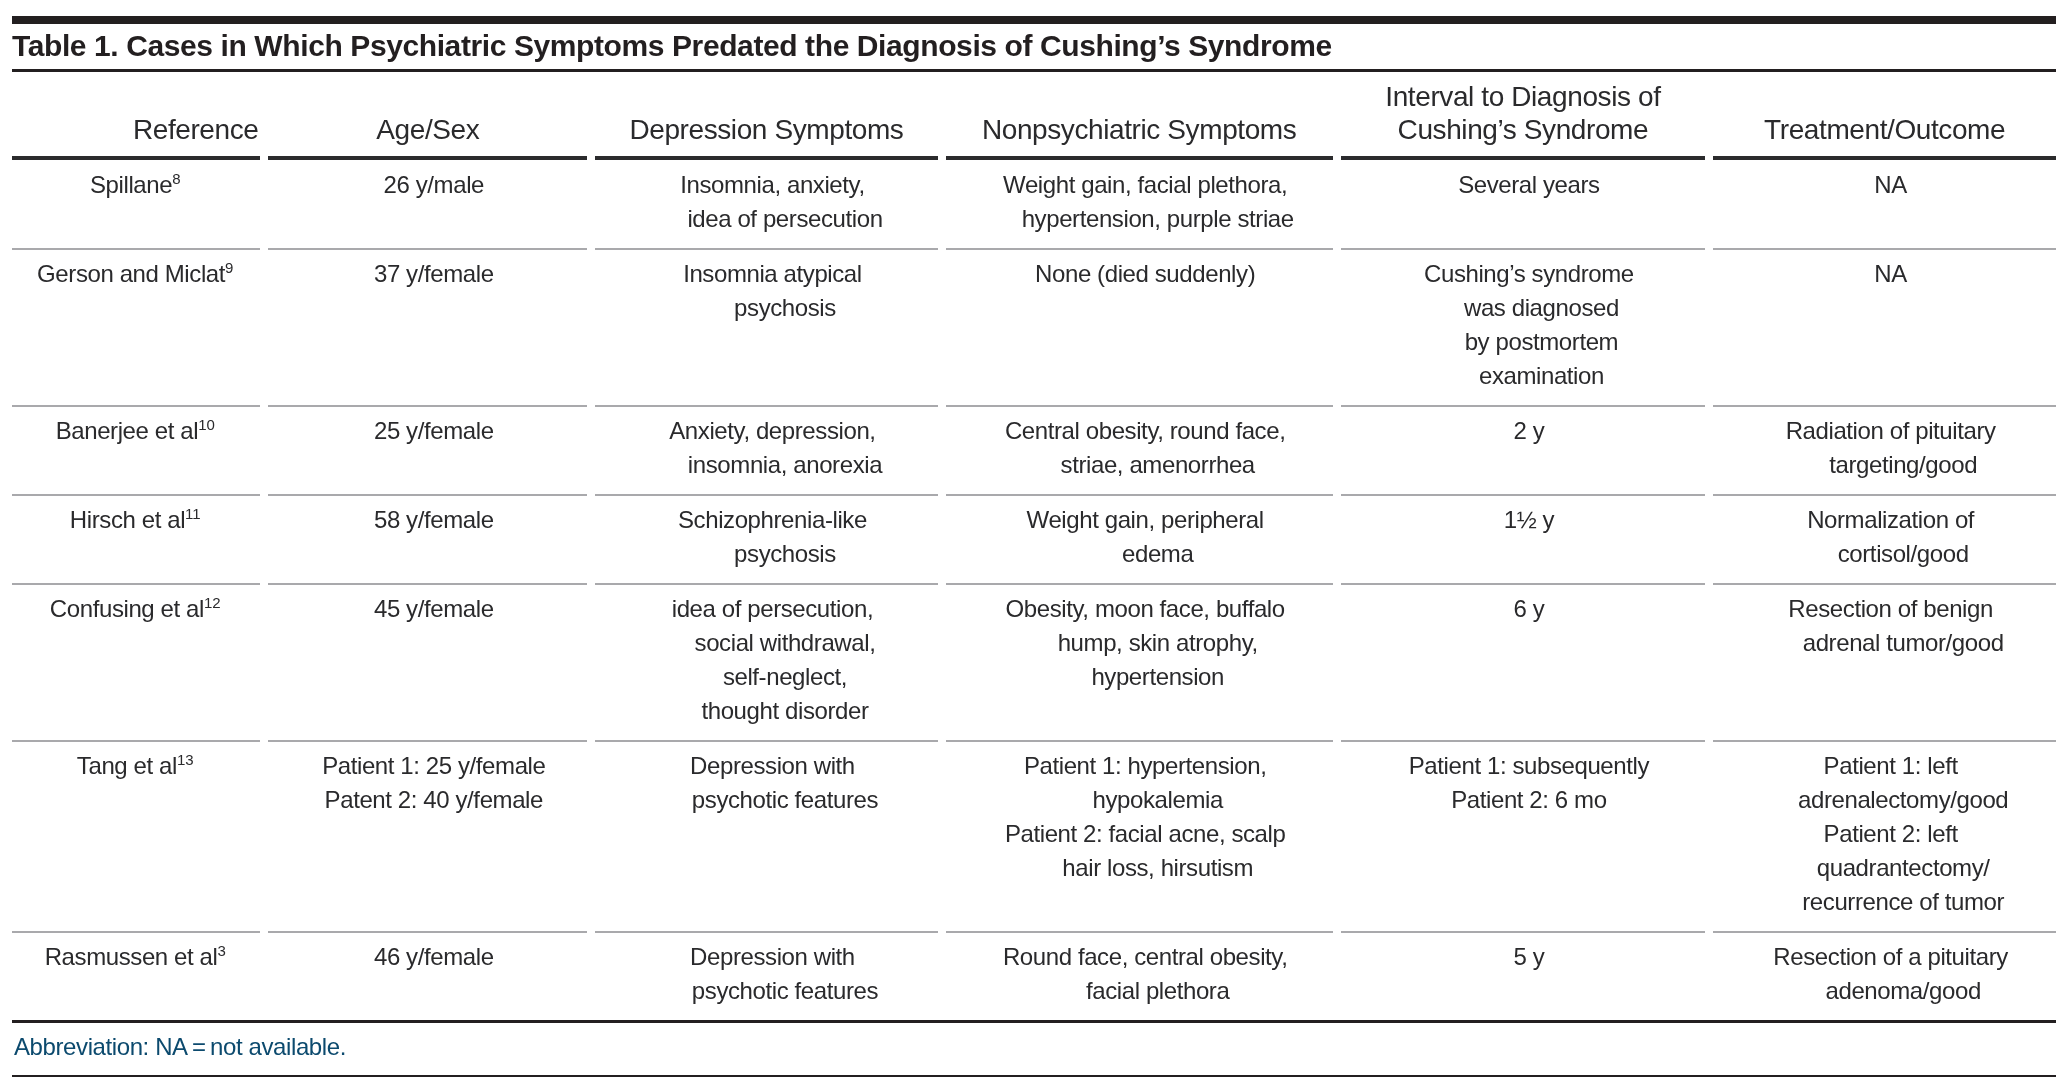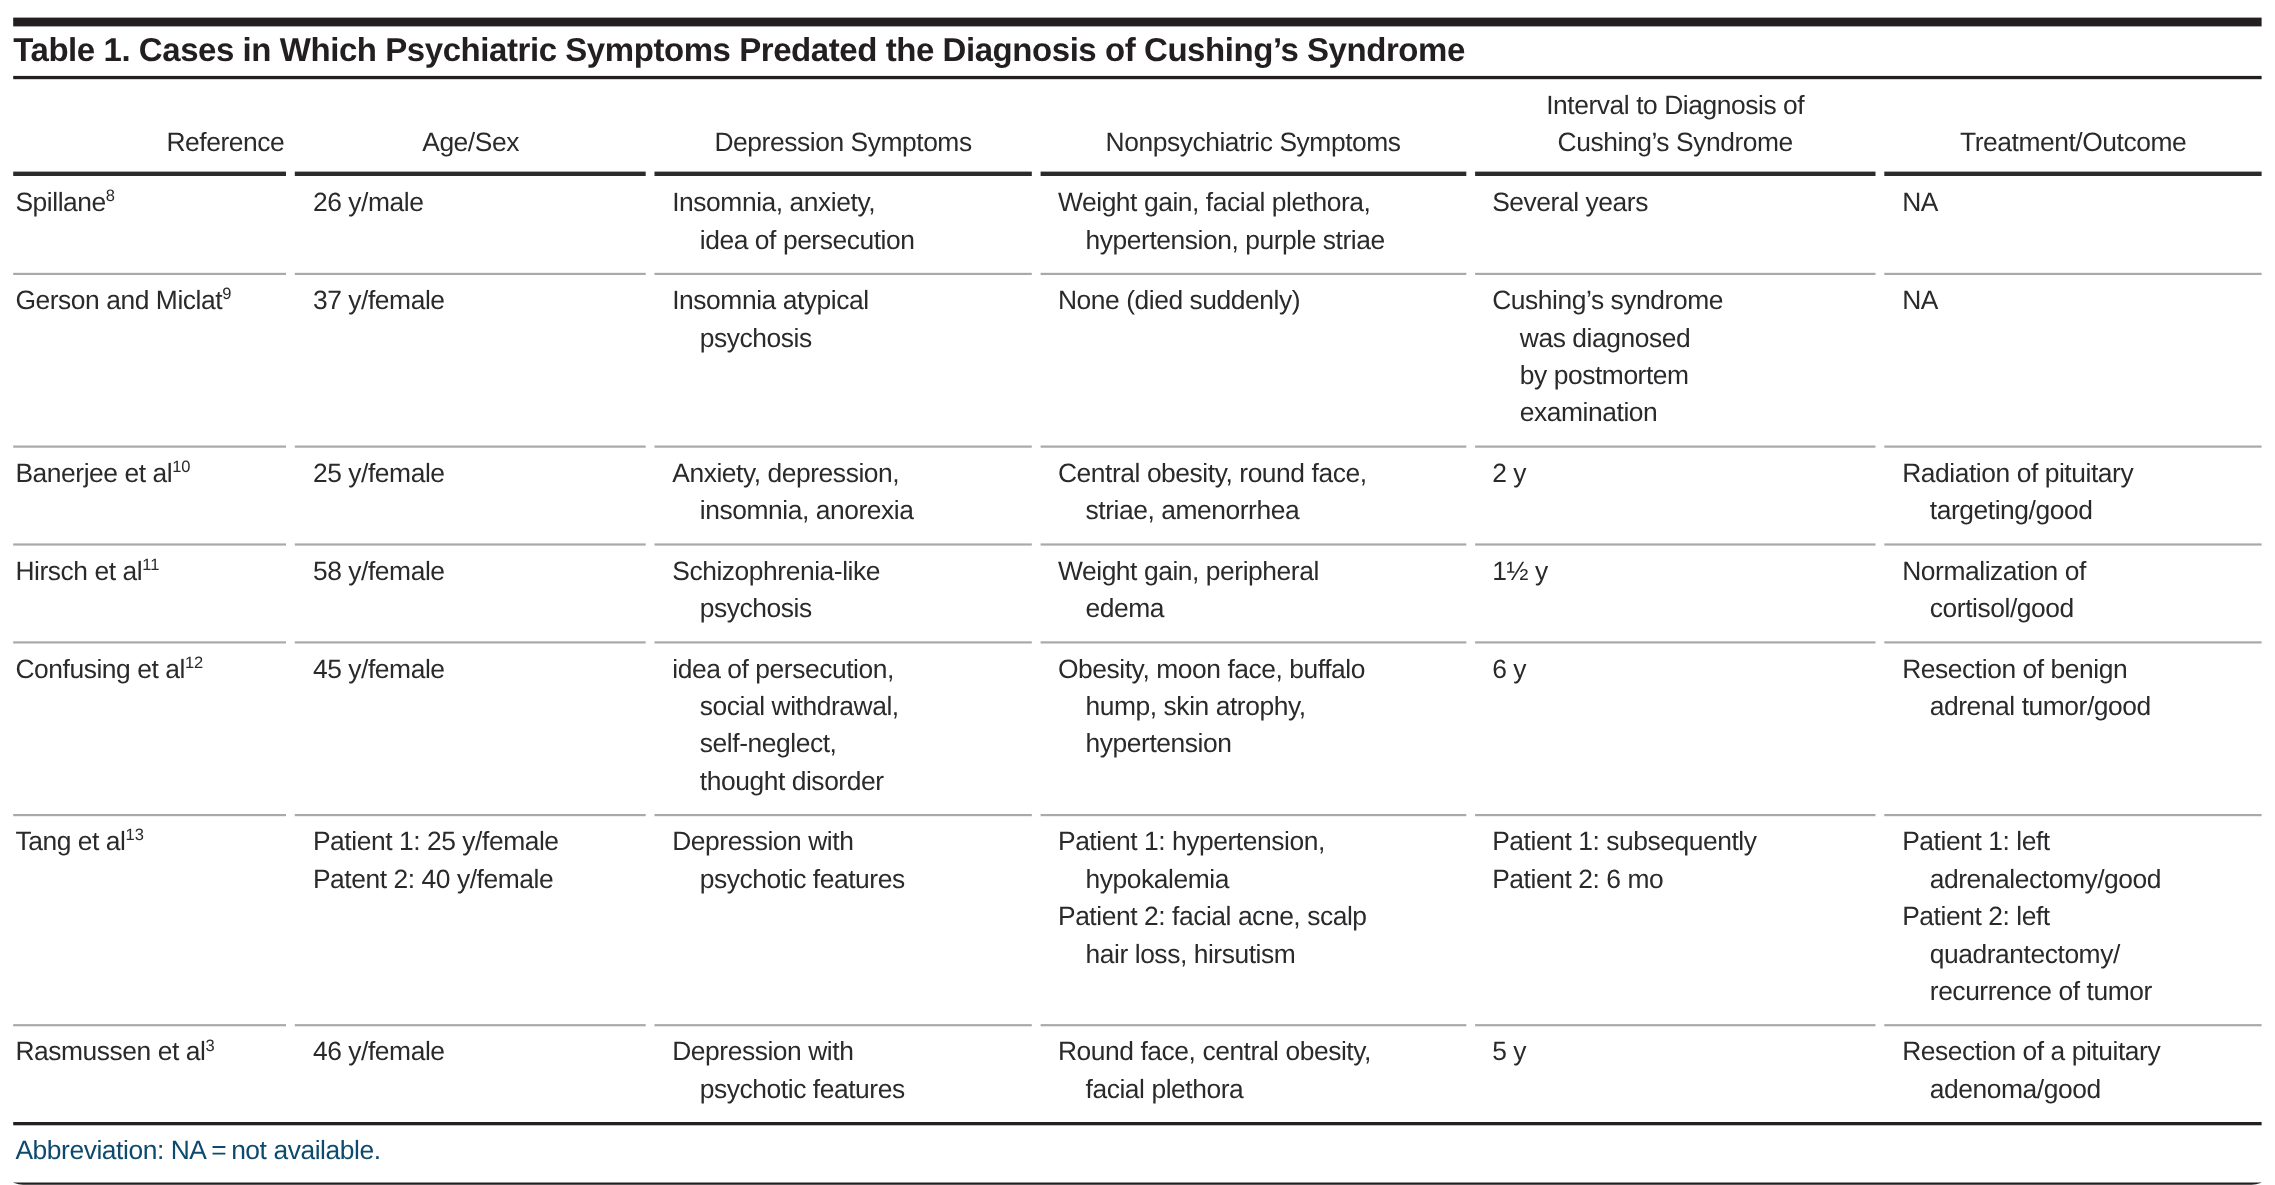--- a/index.html
+++ b/index.html
@@ -1,42 +1,42 @@
 <!DOCTYPE html>
 <html><head>
 <meta charset="utf-8">
 <style>
   html, body { margin:0; padding:0; background:#ffffff; }
   .page {
     width:2068px; height:1077px; box-sizing:border-box;
     padding:16px 12px 0 12px;
     font-family:"Liberation Sans","DejaVu Sans",sans-serif;
-    color:#2a2a2c; overflow:hidden;border-radius:21px;
+    color:#2a2a2c; overflow:hidden;
   }
   .top-bar { height:8px; background:#231f20; }
   .title {
     font-size:30px; font-weight:bold; letter-spacing:-0.4px;
     margin:0; padding:6px 0 7px 0; line-height:32px; color:#231f20;
   }
   .title-rule { height:3px; background:#231f20; }
   table.cases {
     border-collapse:separate; border-spacing:8px 0; table-layout:fixed;
     width:calc(100% + 16px); margin-left:-8px;
   }
   th {
-    font-weight:normal; font-size:24px; line-height:33px; letter-spacing:-0.4px;
+    font-weight:normal; font-size:28px; line-height:33px; letter-spacing:-0.4px;
     text-align:center; vertical-align:bottom;
     padding:8px 2px 10px 2px;
     border-bottom:4px solid #2b2b2d;
     white-space:pre-line; color:#2a2a2c;
   }
   th.left { text-align:right; padding-left:2px; }
   td {
     font-size:24px; line-height:34px; letter-spacing:-0.4px;
-    vertical-align:top; text-align:left;
+    vertical-align:top; text-align:center;
     padding:7px 4px 12px 16px;
     border-top:2px solid #a9a9ac;
     white-space:pre-wrap; color:#2a2a2c;
   }
   td.c-ref { padding-left:2px; }
   tbody tr.first-row td { border-top:none; padding-top:8px; }
   sup.cite { font-size:15px; line-height:0; vertical-align:super; letter-spacing:0; }
   .foot-rule { height:3px; background:#231f20; }
   .footnote {
     font-size:24px; line-height:32px; letter-spacing:-0.4px;

